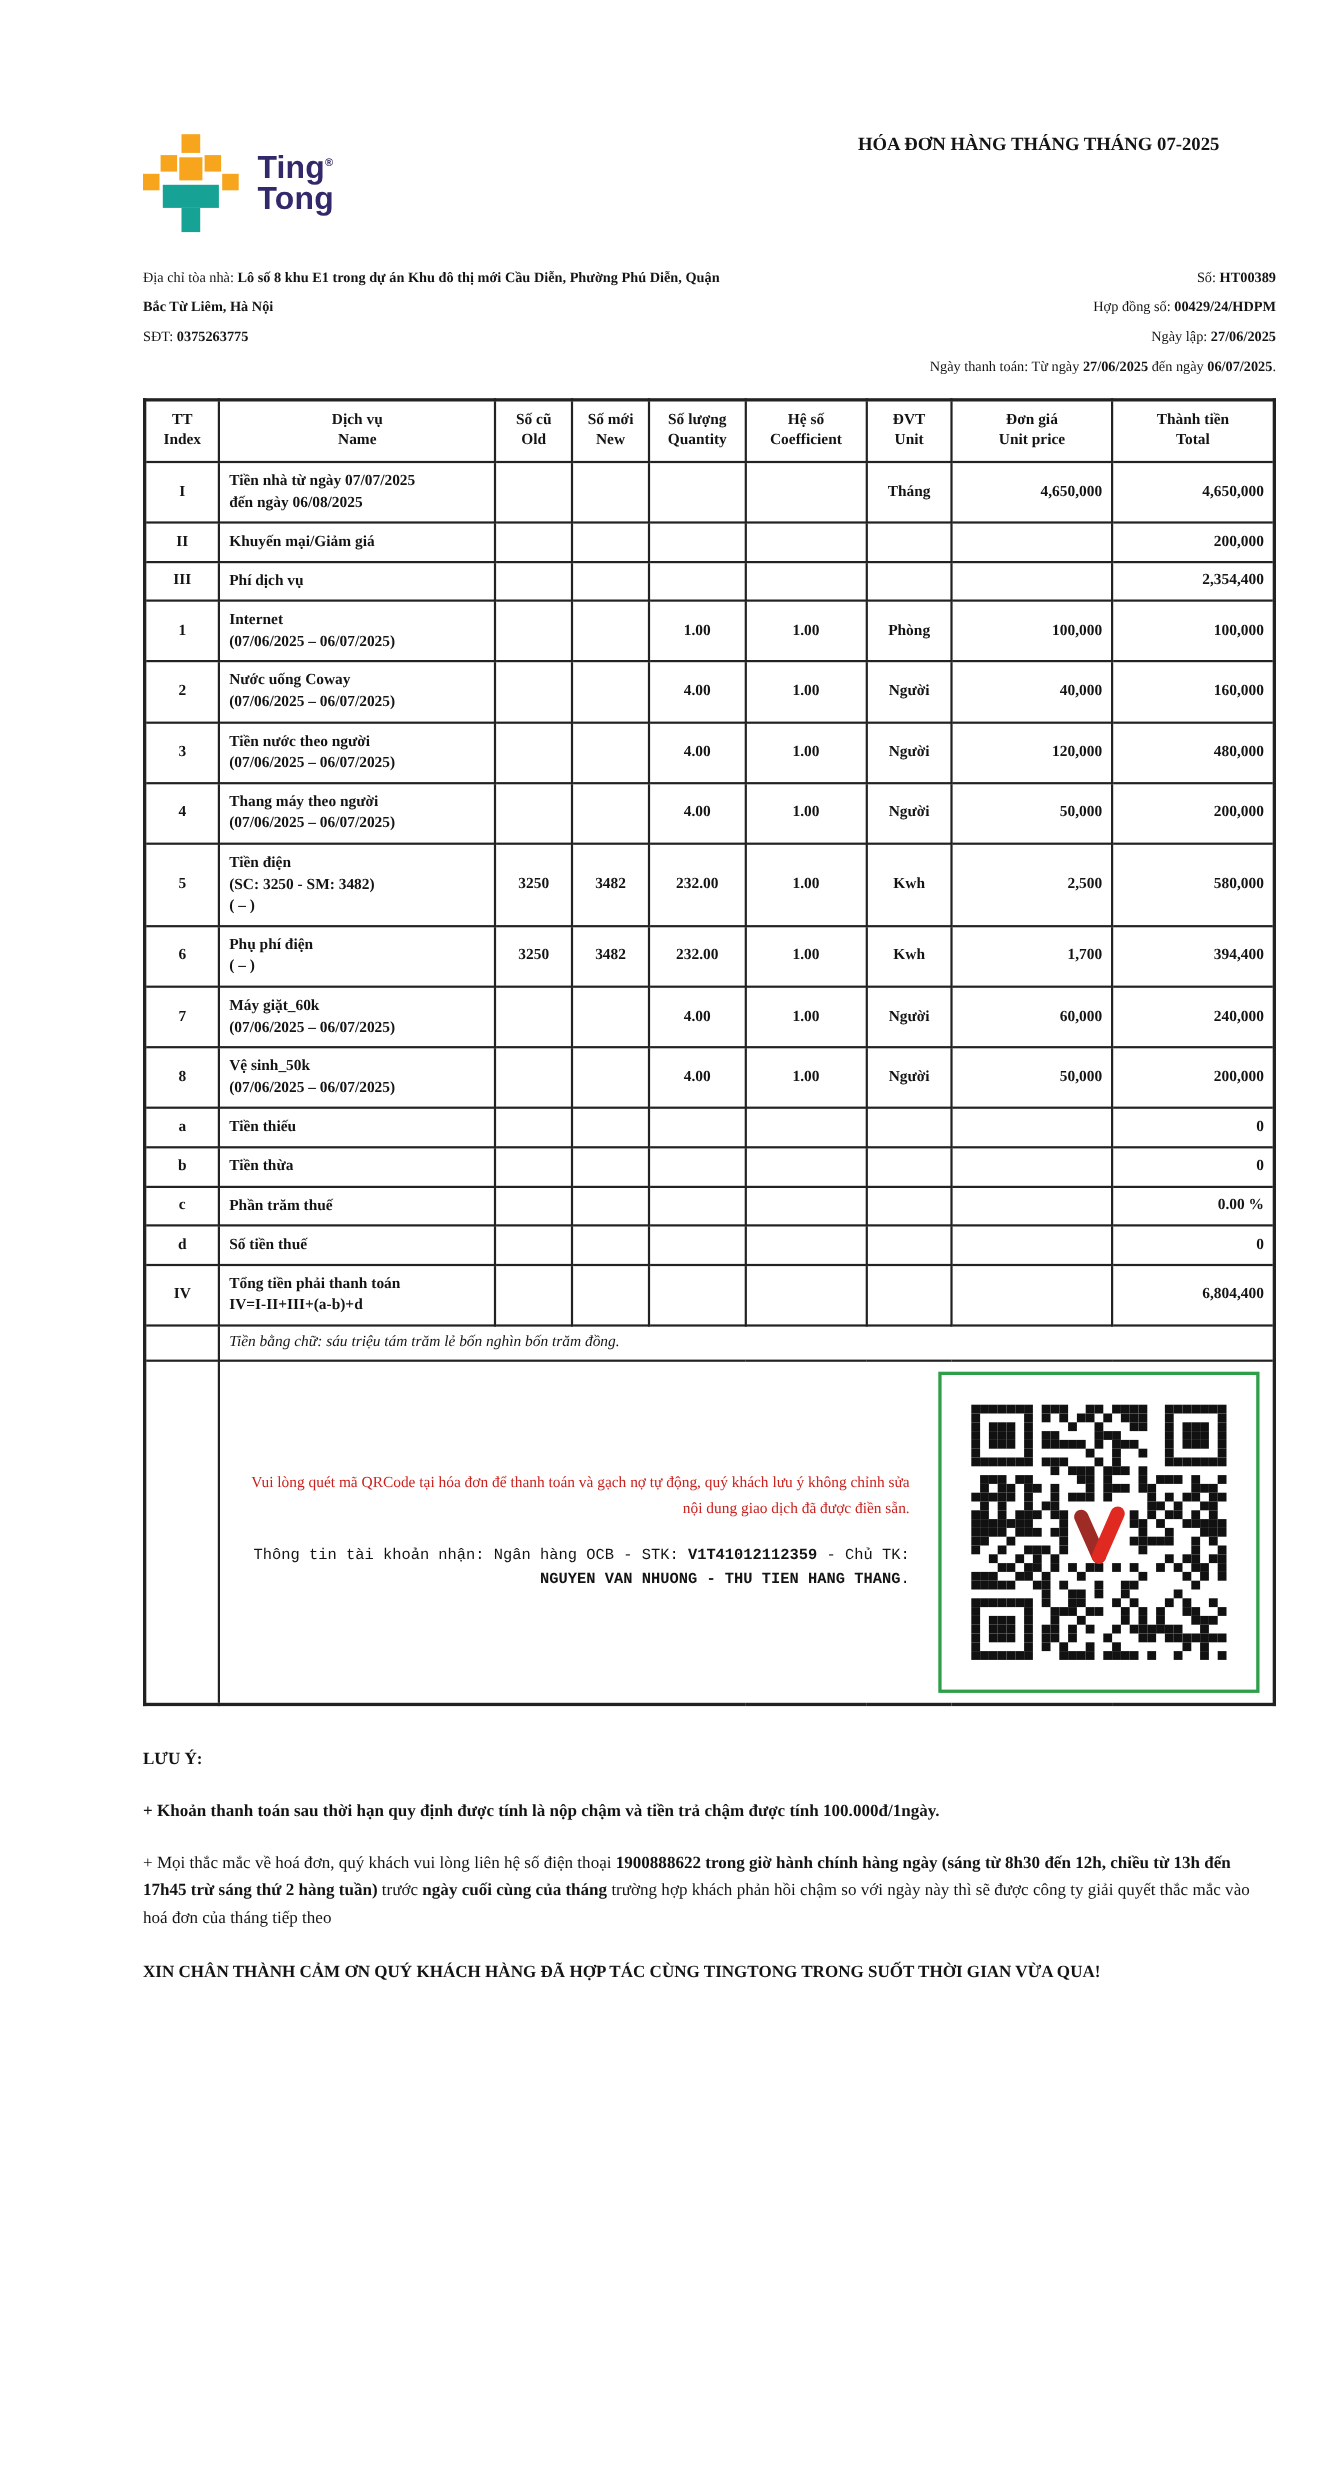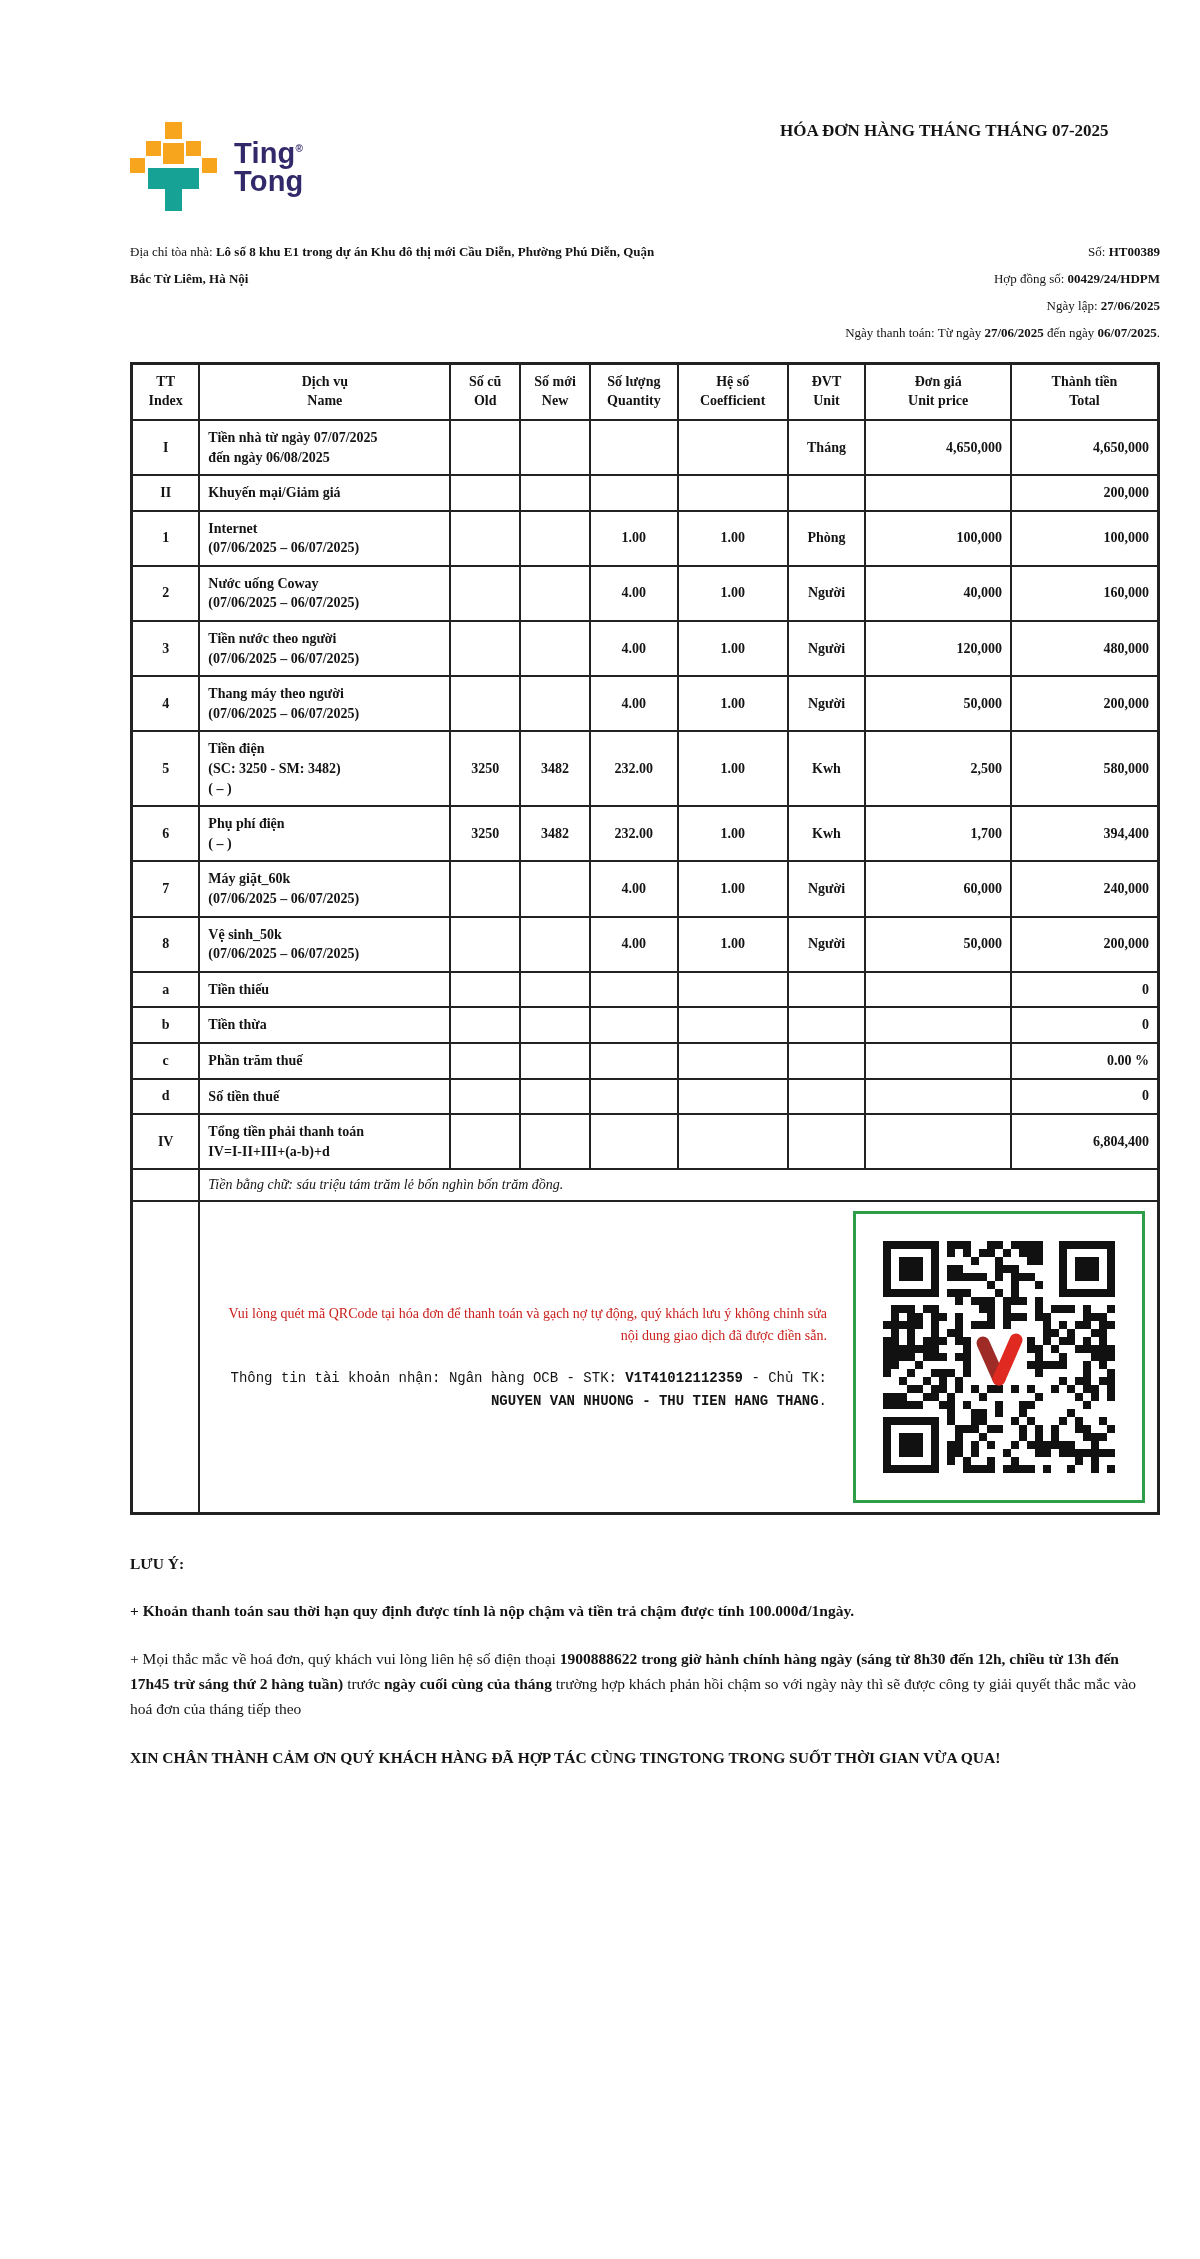--- a/index.html
+++ b/index.html
@@ -81,20 +81,21 @@
         <div><span>Ting</span><sup>®</sup></div>
         <div>Tong</div>
       </div>
     </div>
     <div class="doc-title">HÓA ĐƠN HÀNG THÁNG THÁNG 07-2025</div>
   </div>
 
   <div class="info">
     <div class="info-left">
       <div><span>Địa chỉ tòa nhà: </span><b>Lô số 8 khu E1 trong dự án Khu đô thị mới Cầu Diễn, Phường Phú Diễn, Quận Bắc Từ Liêm, Hà Nội</b></div>
+      <div><span>SĐT: </span><b>0375263775</b></div>
     </div>
     <div class="info-right">
       <div><span>Số: </span><b>HT00389</b></div>
       <div><span>Hợp đồng số: </span><b>00429/24/HDPM</b></div>
       <div><span>Ngày lập: </span><b>27/06/2025</b></div>
       <div><span>Ngày thanh toán: Từ ngày </span><b>27/06/2025</b><span> đến ngày </span><b>06/07/2025</b><span>.</span></div>
     </div>
   </div>
 
   <table class="invoice">
@@ -169,20 +170,33 @@
           <td class="c-name">
             <div>Khuyến mại/Giảm giá</div>
           </td>
           <td class="c-center"></td>
           <td class="c-center"></td>
           <td class="c-center"></td>
           <td class="c-center"></td>
           <td class="c-center"></td>
           <td class="c-right"></td>
           <td class="c-right">200,000</td>
+        </tr>
+        <tr>
+          <td class="c-index">III</td>
+          <td class="c-name">
+            <div>Phí dịch vụ</div>
+          </td>
+          <td class="c-center"></td>
+          <td class="c-center"></td>
+          <td class="c-center"></td>
+          <td class="c-center"></td>
+          <td class="c-center"></td>
+          <td class="c-right"></td>
+          <td class="c-right">2,354,400</td>
         </tr>
         <tr>
           <td class="c-index">1</td>
           <td class="c-name">
             <div>Internet</div>
             <div>(07/06/2025 – 06/07/2025)</div>
           </td>
           <td class="c-center"></td>
           <td class="c-center"></td>
           <td class="c-center">1.00</td>

